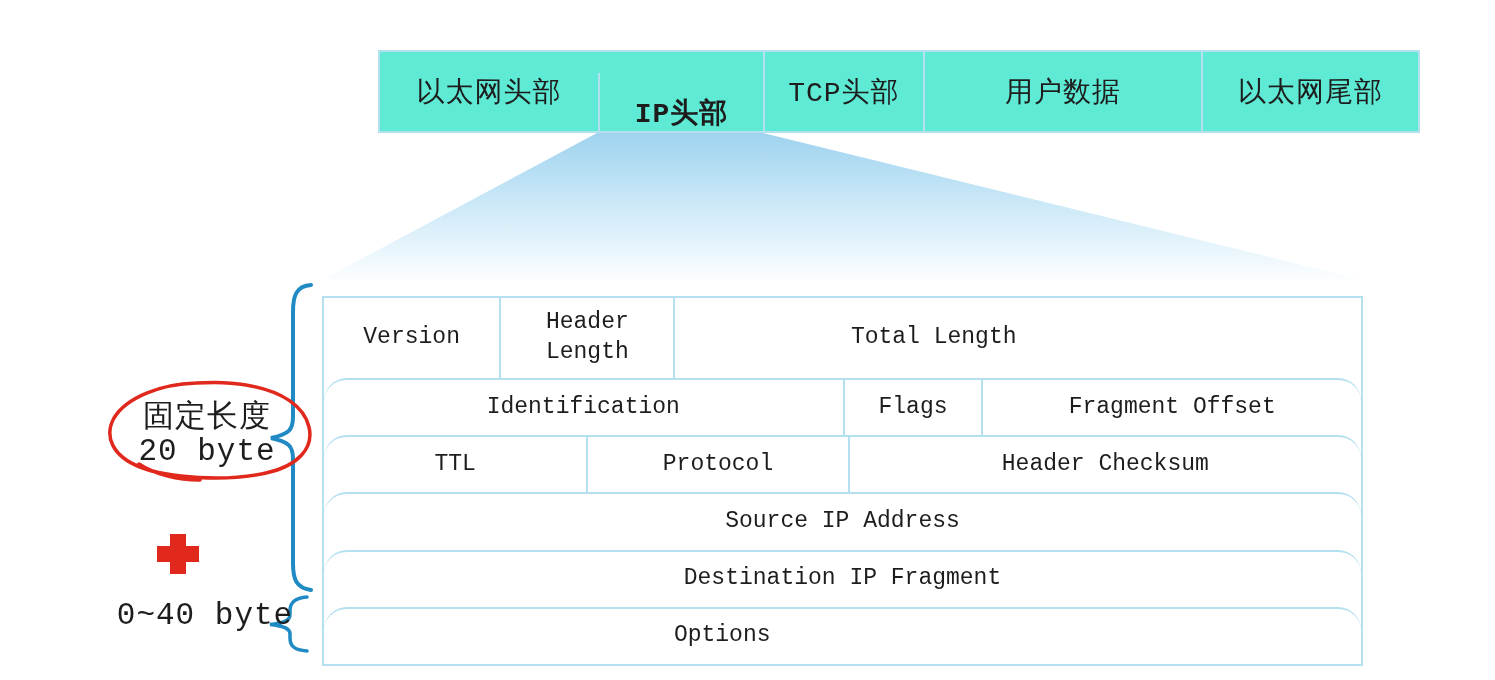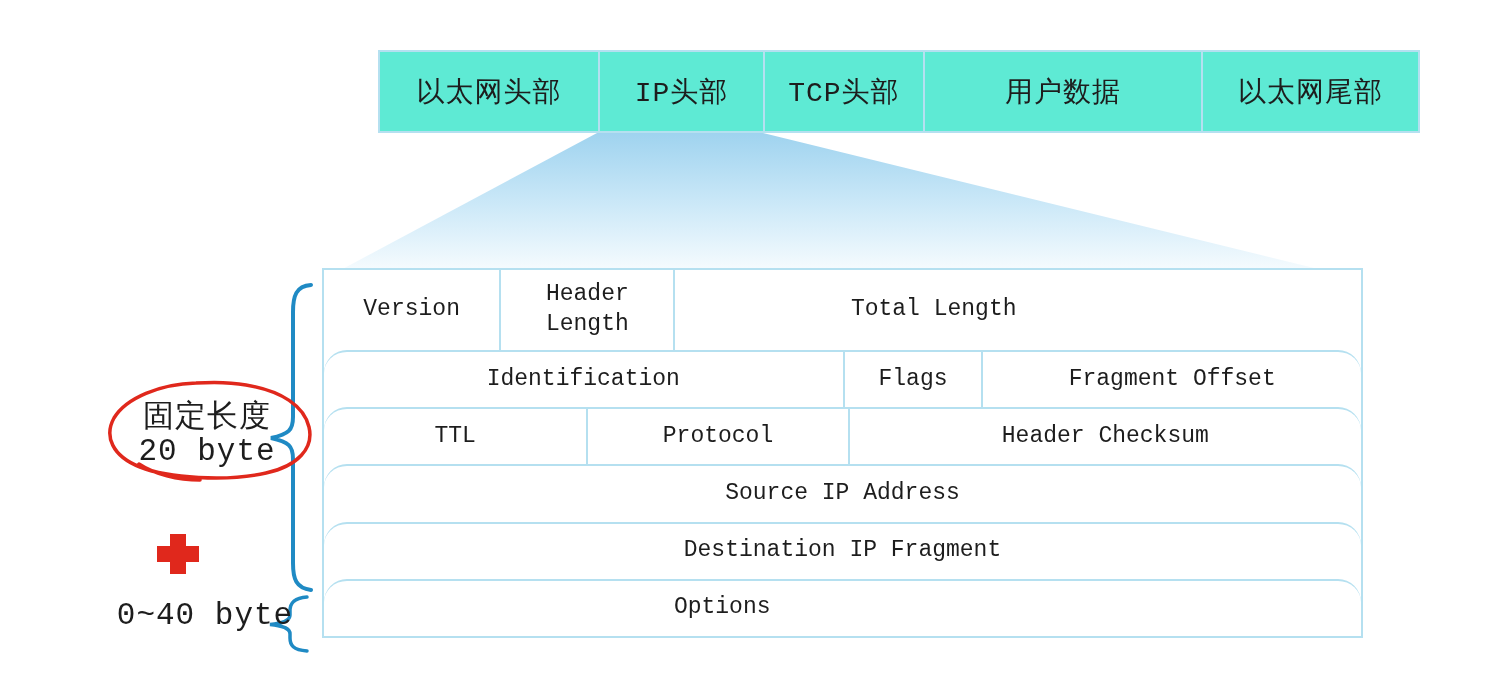--- a/index.html
+++ b/index.html
@@ -19,34 +19,34 @@
     border:2px solid var(--border-blue,#b5e0f0);
     background:#5eead4;
   }
   .packet-bar .pcell{
     display:flex;align-items:center;justify-content:center;
     box-sizing:border-box;height:100%;
     border-left:2px solid var(--border-blue,#b5e0f0);
     font-size:28px;letter-spacing:1px;white-space:nowrap;
   }
   .packet-bar .pcell:first-child{border-left:none;}
-  .packet-bar .pcell.bold{font-weight:normal;}
+  .packet-bar .pcell.bold{font-weight:bold;margin-top:21px;}
 
   
   .overlay{
     position:absolute;left:0;top:0;width:1495px;height:680px;
     pointer-events:none;
   }
   .stopTop{stop-color:var(--funnel-top,#9fd3ef);}
   .stopMid{stop-color:#cde9f8;}
   .stopBot{stop-color:var(--funnel-bottom,#fcfeff);}
 
   
   .ip-table{
-    position:absolute;left:322px;top:268px;width:1041px;height:370px;
+    position:absolute;left:322px;top:296px;width:1041px;height:370px;
     display:flex;flex-direction:column;box-sizing:border-box;
     border:2px solid var(--border-blue,#b5e0f0);
     background:#fff;
   }
   .ip-row{
     display:flex;box-sizing:border-box;
     border-top:2px solid var(--border-blue,#b5e0f0);
   }
   .ip-row:first-child{border-top:none;}
   .ip-row .fcell{

